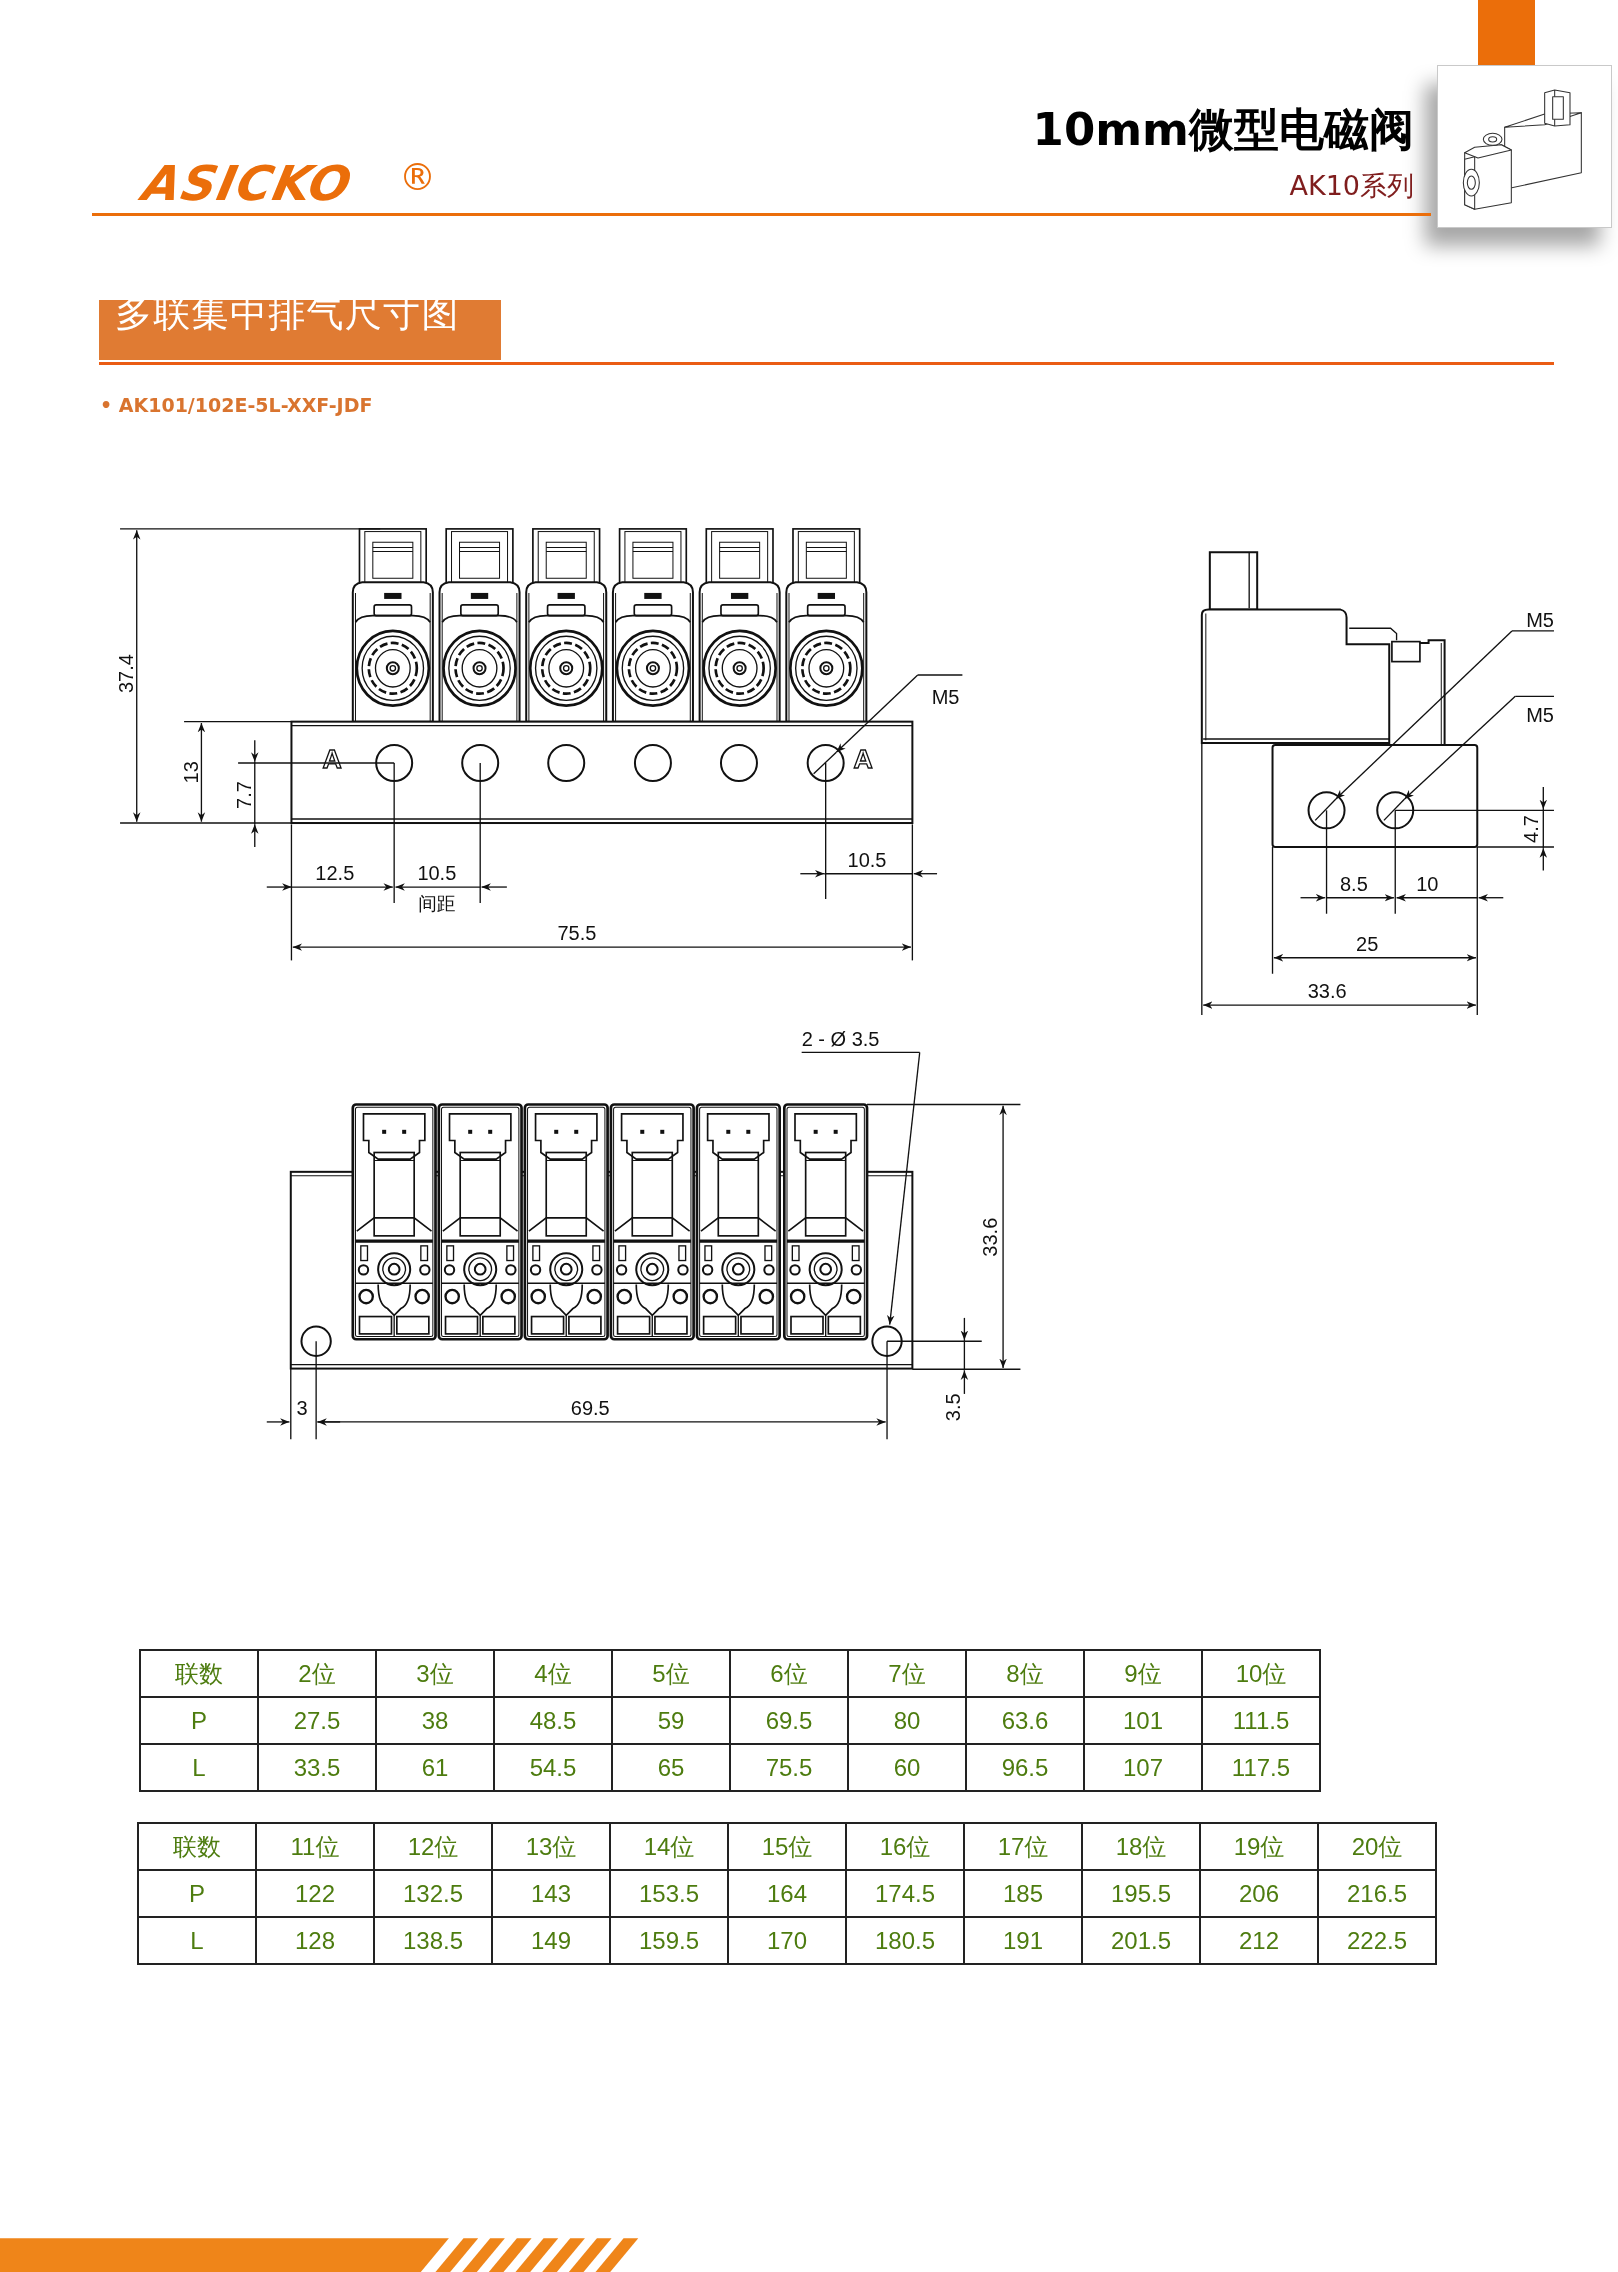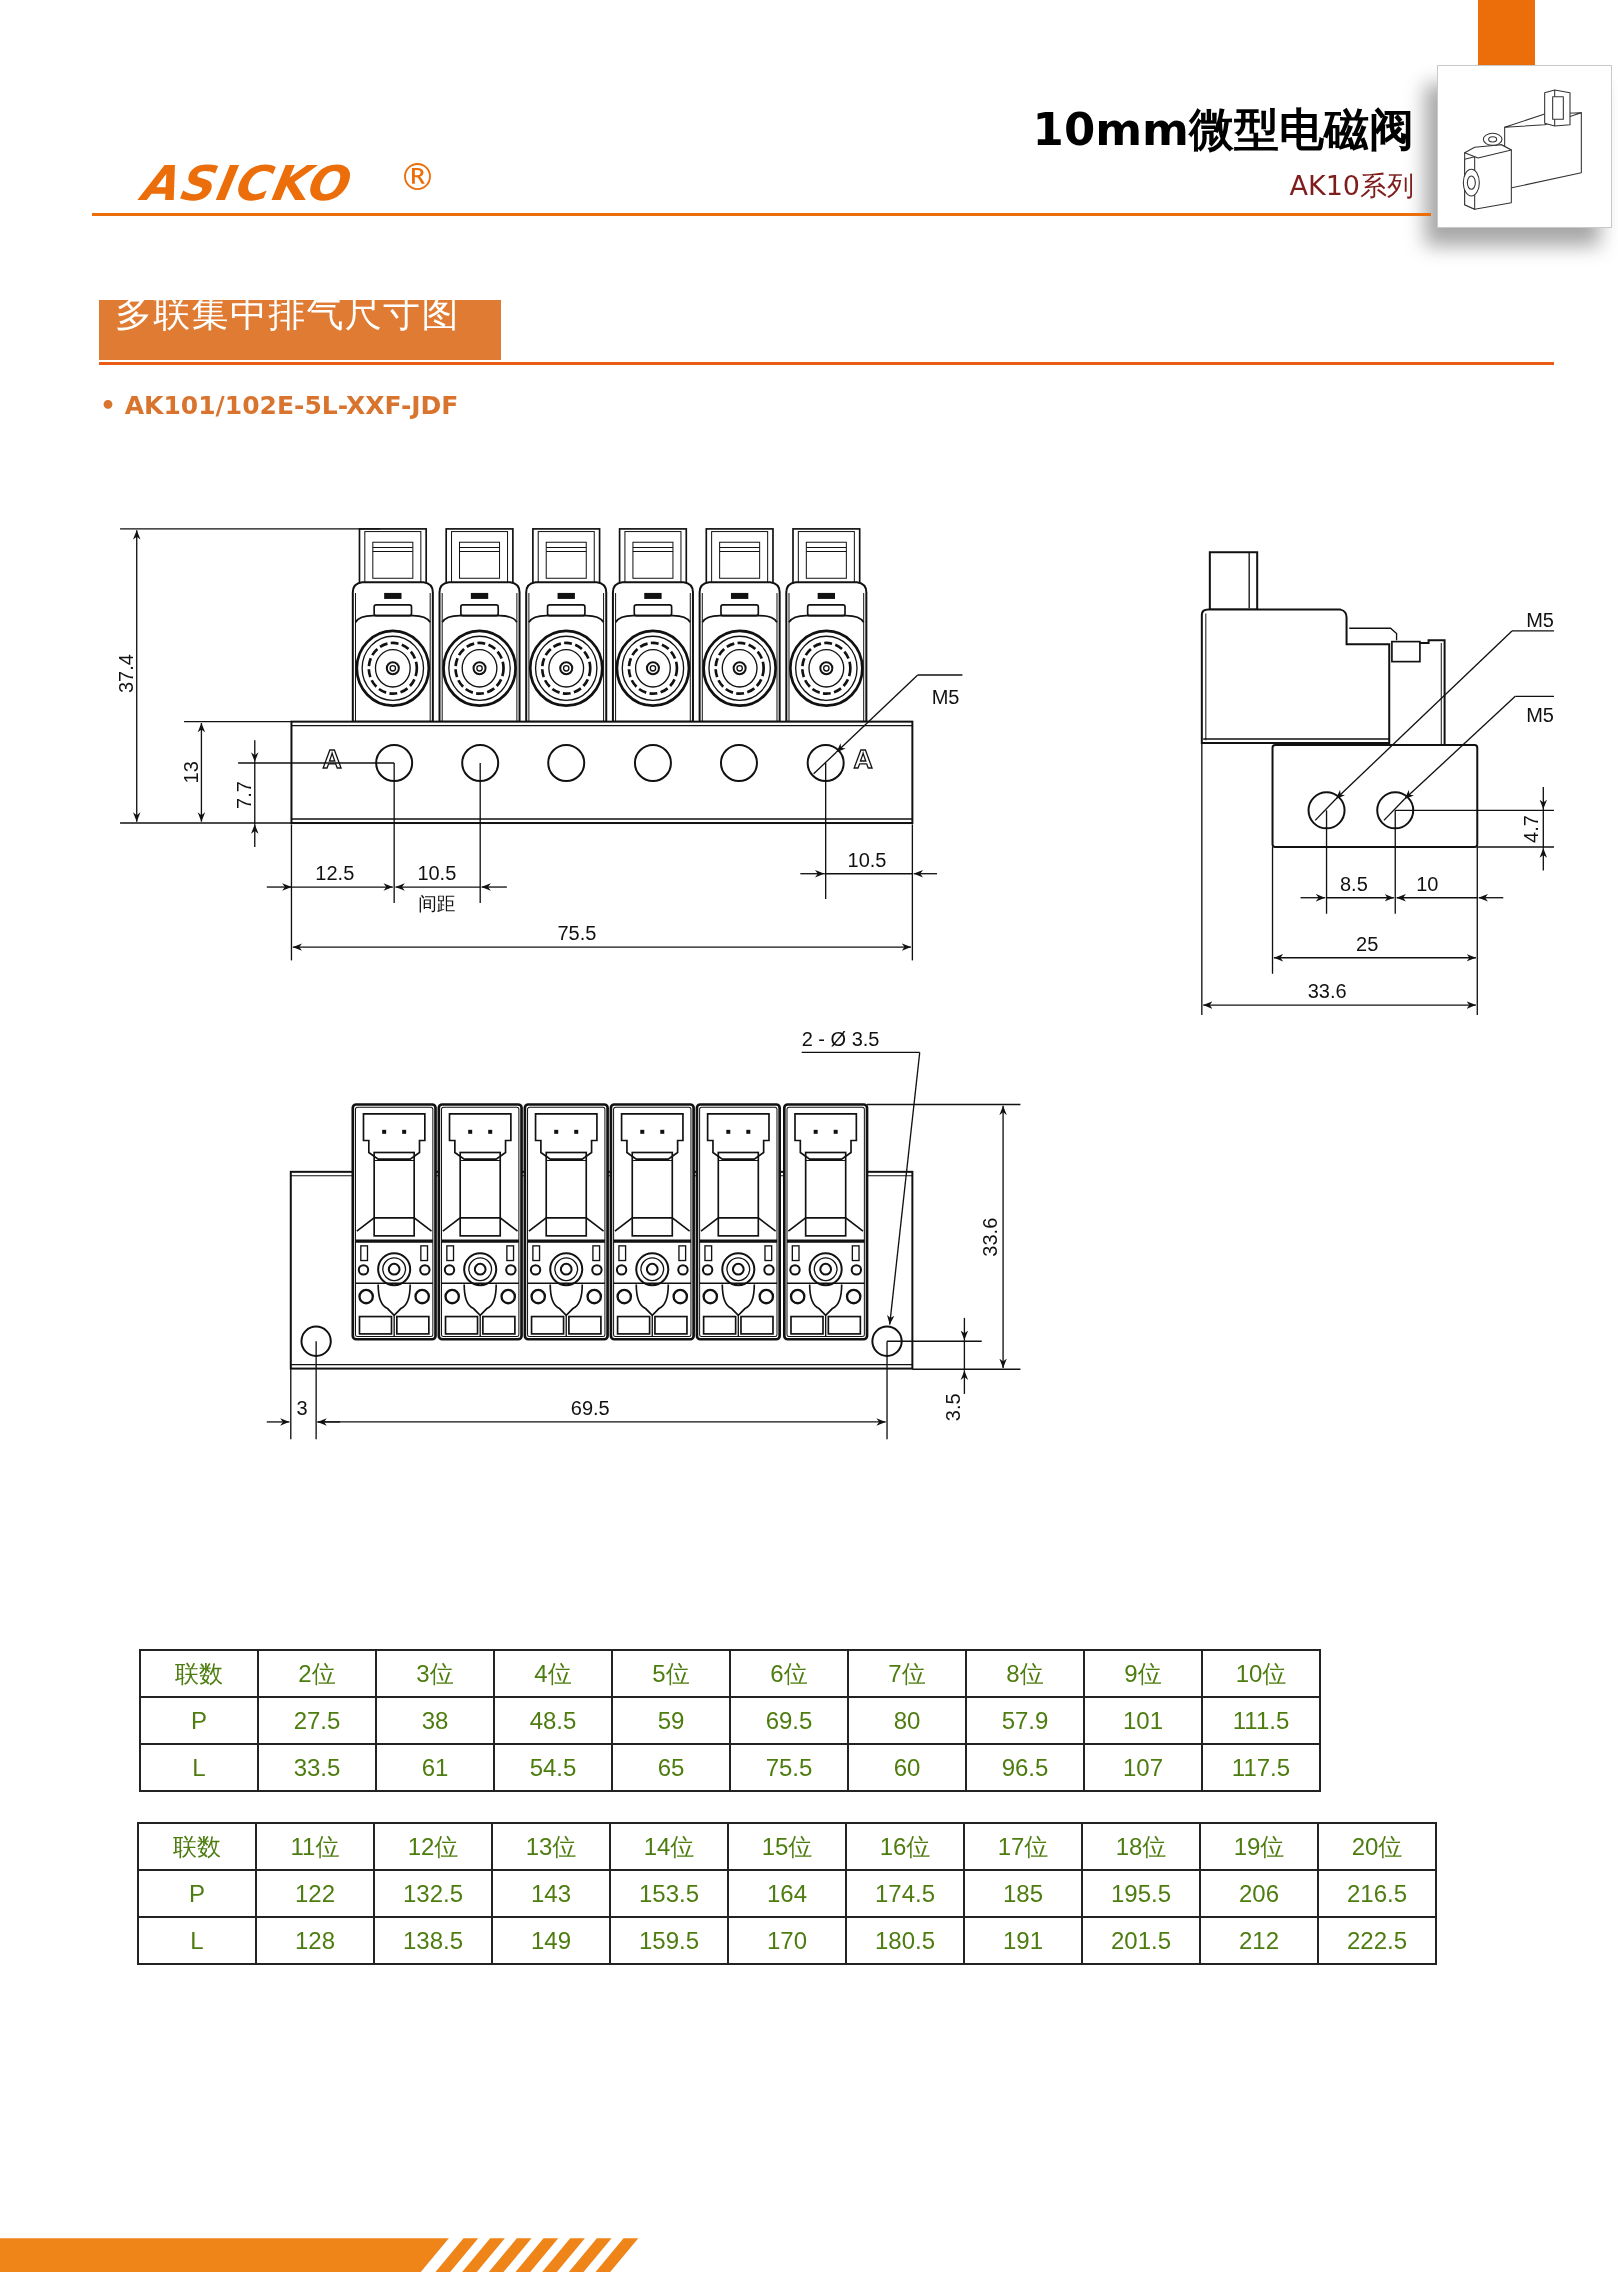--- a/index.html
+++ b/index.html
@@ -8,21 +8,21 @@
   .orange-top{left:1478px;top:0;width:57px;height:65px;background:#EB6E0A;}
   .thumb{left:1437px;top:65px;width:175px;height:163px;background:#fff;border:1.3px solid #c9c9c9;box-sizing:border-box;box-shadow:-12px 18.7px 18.7px rgba(0,0,0,0.35);}
   .logo{left:139px;top:159px;font-family:"DejaVu Sans",sans-serif;font-weight:bold;font-style:italic;font-size:48px;color:#EB6E0A;letter-spacing:1.3px;line-height:1;transform:skewX(-12deg);transform-origin:left bottom;}
   .reg{left:399px;top:159px;font-size:37px;color:#EB6E0A;line-height:1;}
   .hdr-title{right:204px;top:107px;font-size:45px;font-weight:bold;color:#000000;line-height:1;white-space:nowrap;}
   .hdr-sub{right:204px;top:172px;font-size:27px;color:#7f1d1d;line-height:1;white-space:nowrap;}
   .hdr-rule{left:92px;top:213px;width:1339px;height:3.3px;background:#EB6E0A;}
   .sec-box{left:99px;top:300px;width:402px;height:60px;background:#E07B33;}
   .sec-title{left:115px;top:292px;font-size:37px;font-weight:normal;color:#fff;line-height:44px;letter-spacing:1.3px;white-space:nowrap;}
   .sec-rule{left:99px;top:362px;width:1455px;height:3.3px;background:#EA5C14;}
-  .model{left:100px;top:390px;font-size:25px;font-weight:bold;color:#D9742F;line-height:31px;white-space:nowrap;}
+  .model{left:100px;top:390px;font-size:19px;font-weight:bold;color:#D9742F;line-height:31px;white-space:nowrap;}
   svg text{font-family:"Liberation Sans","DejaVu Sans",sans-serif;}
   table.dims{position:absolute;border-collapse:collapse;table-layout:fixed;font-family:"Liberation Sans","DejaVu Sans",sans-serif;font-size:24px;color:#4d7c0f;}
   table.dims td{border:2px solid #222;text-align:center;vertical-align:middle;height:45px;padding:0;}
   .footer-bar{left:0;top:2238px;width:1618px;height:35px;}
 </style>
 </head>
 <body>
 
 <div class="abs orange-top"></div>
 <div class="abs thumb">
@@ -280,21 +280,21 @@
     <td>10位</td>
   </tr>
   <tr>
     <td>P</td>
     <td>27.5</td>
     <td>38</td>
     <td>48.5</td>
     <td>59</td>
     <td>69.5</td>
     <td>80</td>
-    <td>57.9</td>
+    <td>63.6</td>
     <td>101</td>
     <td>111.5</td>
   </tr>
   <tr>
     <td>L</td>
     <td>33.5</td>
     <td>61</td>
     <td>54.5</td>
     <td>65</td>
     <td>75.5</td>

